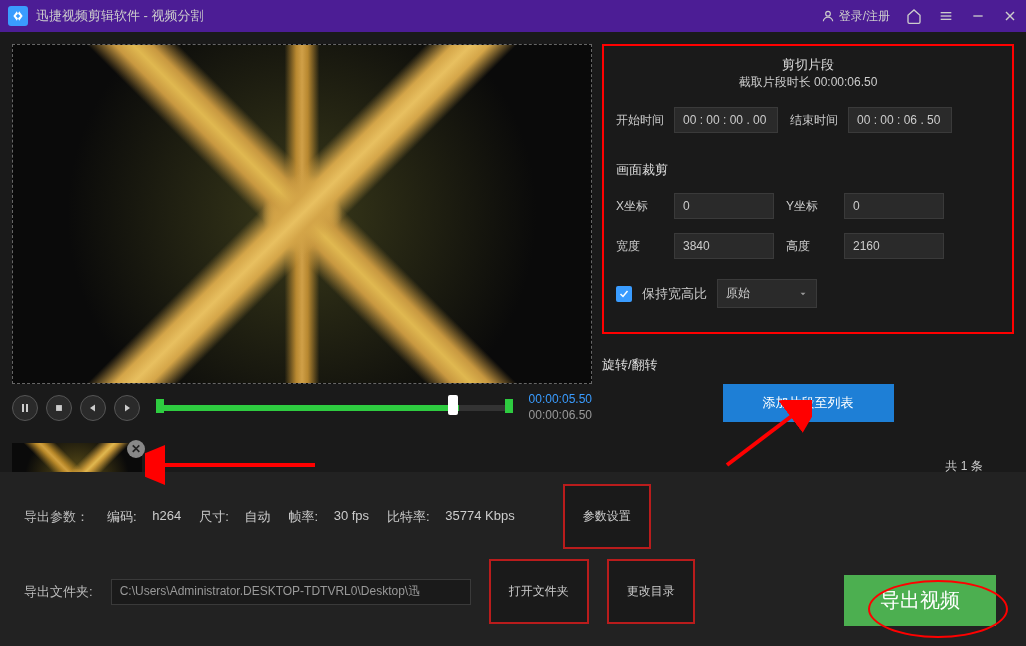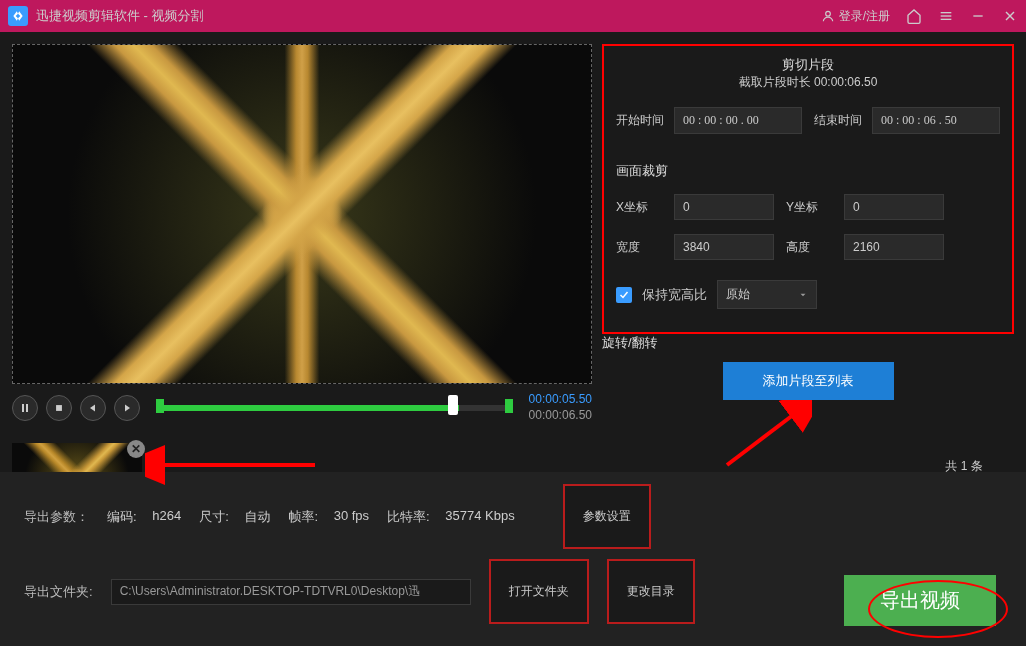--- a/index.html
+++ b/index.html
@@ -1,19 +1,19 @@
 <!DOCTYPE html>
 <html><head>
   <meta charset="utf-8">
   <style>
     * { margin: 0; padding: 0; box-sizing: border-box; font-family: "Microsoft YaHei", Arial, sans-serif; }
     body { background: #1a1a1a; color: #ccc; width: 1026px; height: 646px; overflow: hidden; font-size: 13px; }
     
     
-    .titlebar { height: 32px; background: #be185d; display: flex; align-items: center; padding: 0 8px; }
+    .titlebar { height: 32px; background: #4c1d95; display: flex; align-items: center; padding: 0 8px; }
     .titlebar .logo { width: 20px; height: 20px; background: #3a9cff; border-radius: 3px; display: flex; align-items: center; justify-content: center; margin-right: 8px; }
     .titlebar .logo svg { width: 14px; height: 14px; }
     .titlebar .title { color: #ccc; font-size: 13px; }
     .titlebar .spacer { flex: 1; }
     .titlebar .right-controls { display: flex; align-items: center; gap: 16px; }
     .titlebar .login { color: #ccc; font-size: 12px; display: flex; align-items: center; gap: 4px; cursor: pointer; }
     .titlebar .icon-btn { color: #ccc; cursor: pointer; display: flex; align-items: center; }
     
     
     .main { display: flex; padding: 12px; gap: 10px; }
@@ -43,26 +43,26 @@
     
     .right-panel { flex: 1; }
     .red-box { border: 2px solid #ff0000; padding: 10px 12px; height: 290px; }
     .section-row { display: flex; align-items: center; justify-content: space-between; margin-bottom: 16px; flex-direction: column; }
     .section-title { color: #ddd; font-size: 13px; }
     .duration-label { font-size: 12px; color: #ccc; }
     .field-row { display: flex; align-items: center; gap: 12px; margin-bottom: 14px; }
     .field-group { display: flex; align-items: center; gap: 8px; }
     .field-label { font-size: 12px; color: #ccc; width: 50px; }
     .field-input { background: #2a2a2a; border: 1px solid #3a3a3a; color: #ccc; padding: 5px 8px; width: 100px; font-size: 12px; }
-    .field-input.time { width: 128px; font-family: Liberation Serif, serif; }
+    .field-input.time { width: 104px; }
     .aspect-row { display: flex; align-items: center; gap: 10px; margin-top: 20px; }
     .checkbox { width: 16px; height: 16px; background: #3a9cff; display: flex; align-items: center; justify-content: center; border-radius: 2px; }
     .checkbox svg { width: 12px; height: 12px; }
     .select-box { background: #2a2a2a; border: 1px solid #3a3a3a; color: #ccc; padding: 5px 8px; width: 100px; font-size: 12px; display: flex; align-items: center; justify-content: space-between; }
-    .rotate-label { font-size: 13px; color: #ddd; }
+    .rotate-label { margin-top: 22px; font-size: 13px; color: #ddd; }
     
     .add-btn { background: #1e7fd6; color: #fff; border: none; padding: 10px 40px; font-size: 13px; cursor: pointer; display: block; margin: 10px auto 0; }
     
     
     .segment-area { display: flex; padding: 0 12px; margin-top: 8px; }
     .thumb-list { flex: 1; display: flex; gap: 8px; }
     .thumb-item { width: 130px; position: relative; }
     .thumb-img { width: 130px; height: 75px; background: #0a0a0a; position: relative; overflow: hidden; }
     .thumb-img-inner { position: absolute; inset: 0; background: radial-gradient(circle at 50% 50%, #6a5a1a 0%, #0a0a0a 70%); }
     .thumb-img-inner::before { content: ""; position: absolute; inset: 0;

